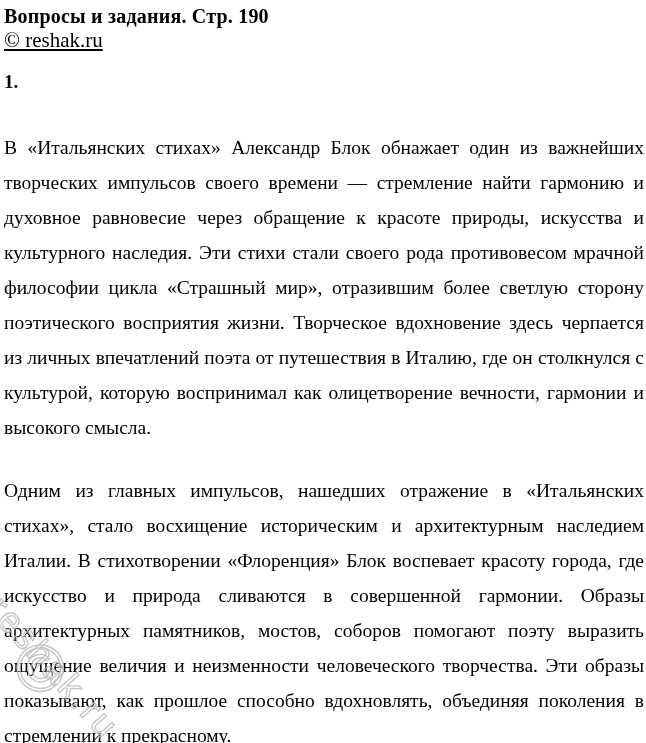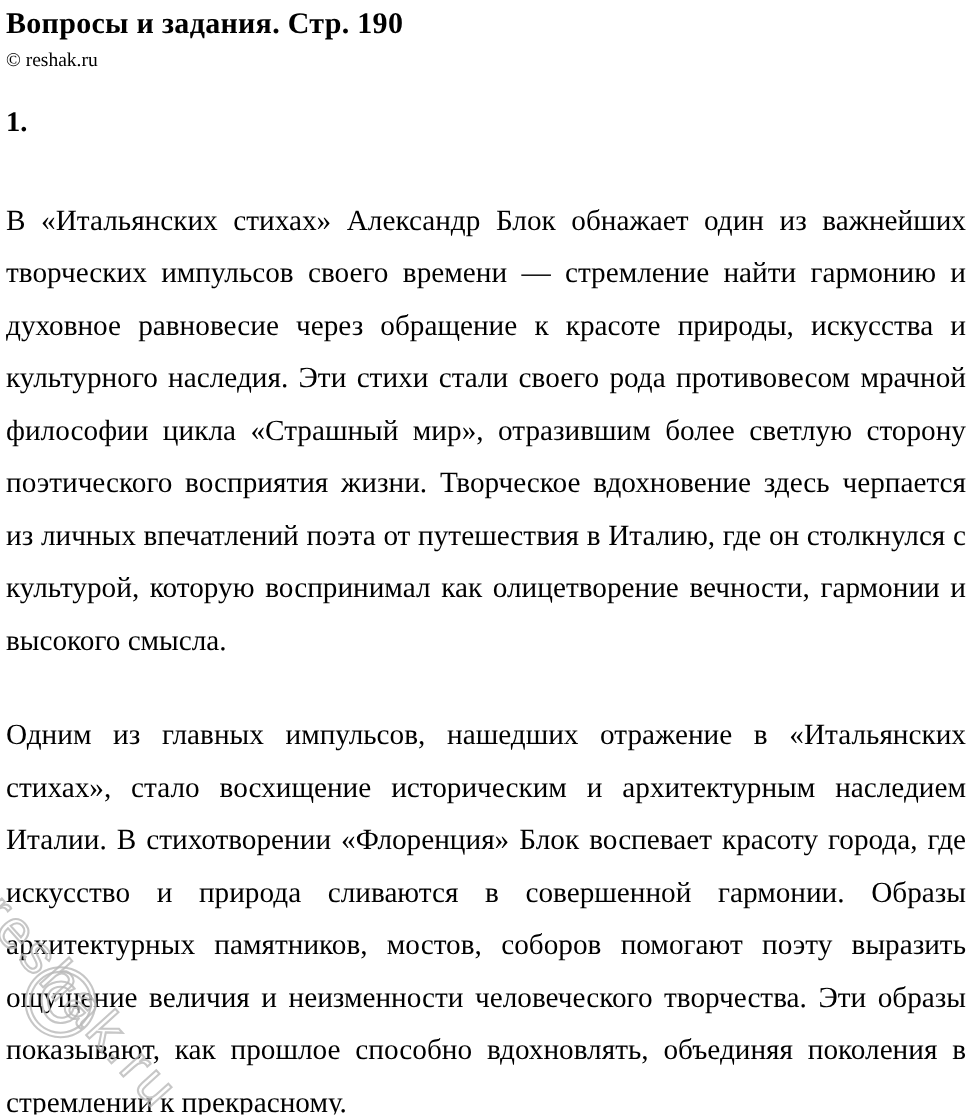--- a/index.html
+++ b/index.html
@@ -26,23 +26,24 @@
     align-items: flex-start;
     line-height: 24px;
     flex-direction: column;
   }
   .header-title {
     font-weight: bold;
     font-size: 20px;
     letter-spacing: 0.2px;
   }
   .header-copyright {
-    font-size: 13px;
+    font-size: 21px;
     padding-right: 2px;
     white-space: nowrap;
+    text-decoration: underline;
   }
   .section-number {
     font-weight: bold;
     font-size: 19px;
     margin-top: 18px;
     line-height: 24px;
   }
   .answer-text { margin-top: 36px; }
   .answer-text p {
     margin: 0 0 28px 0;

